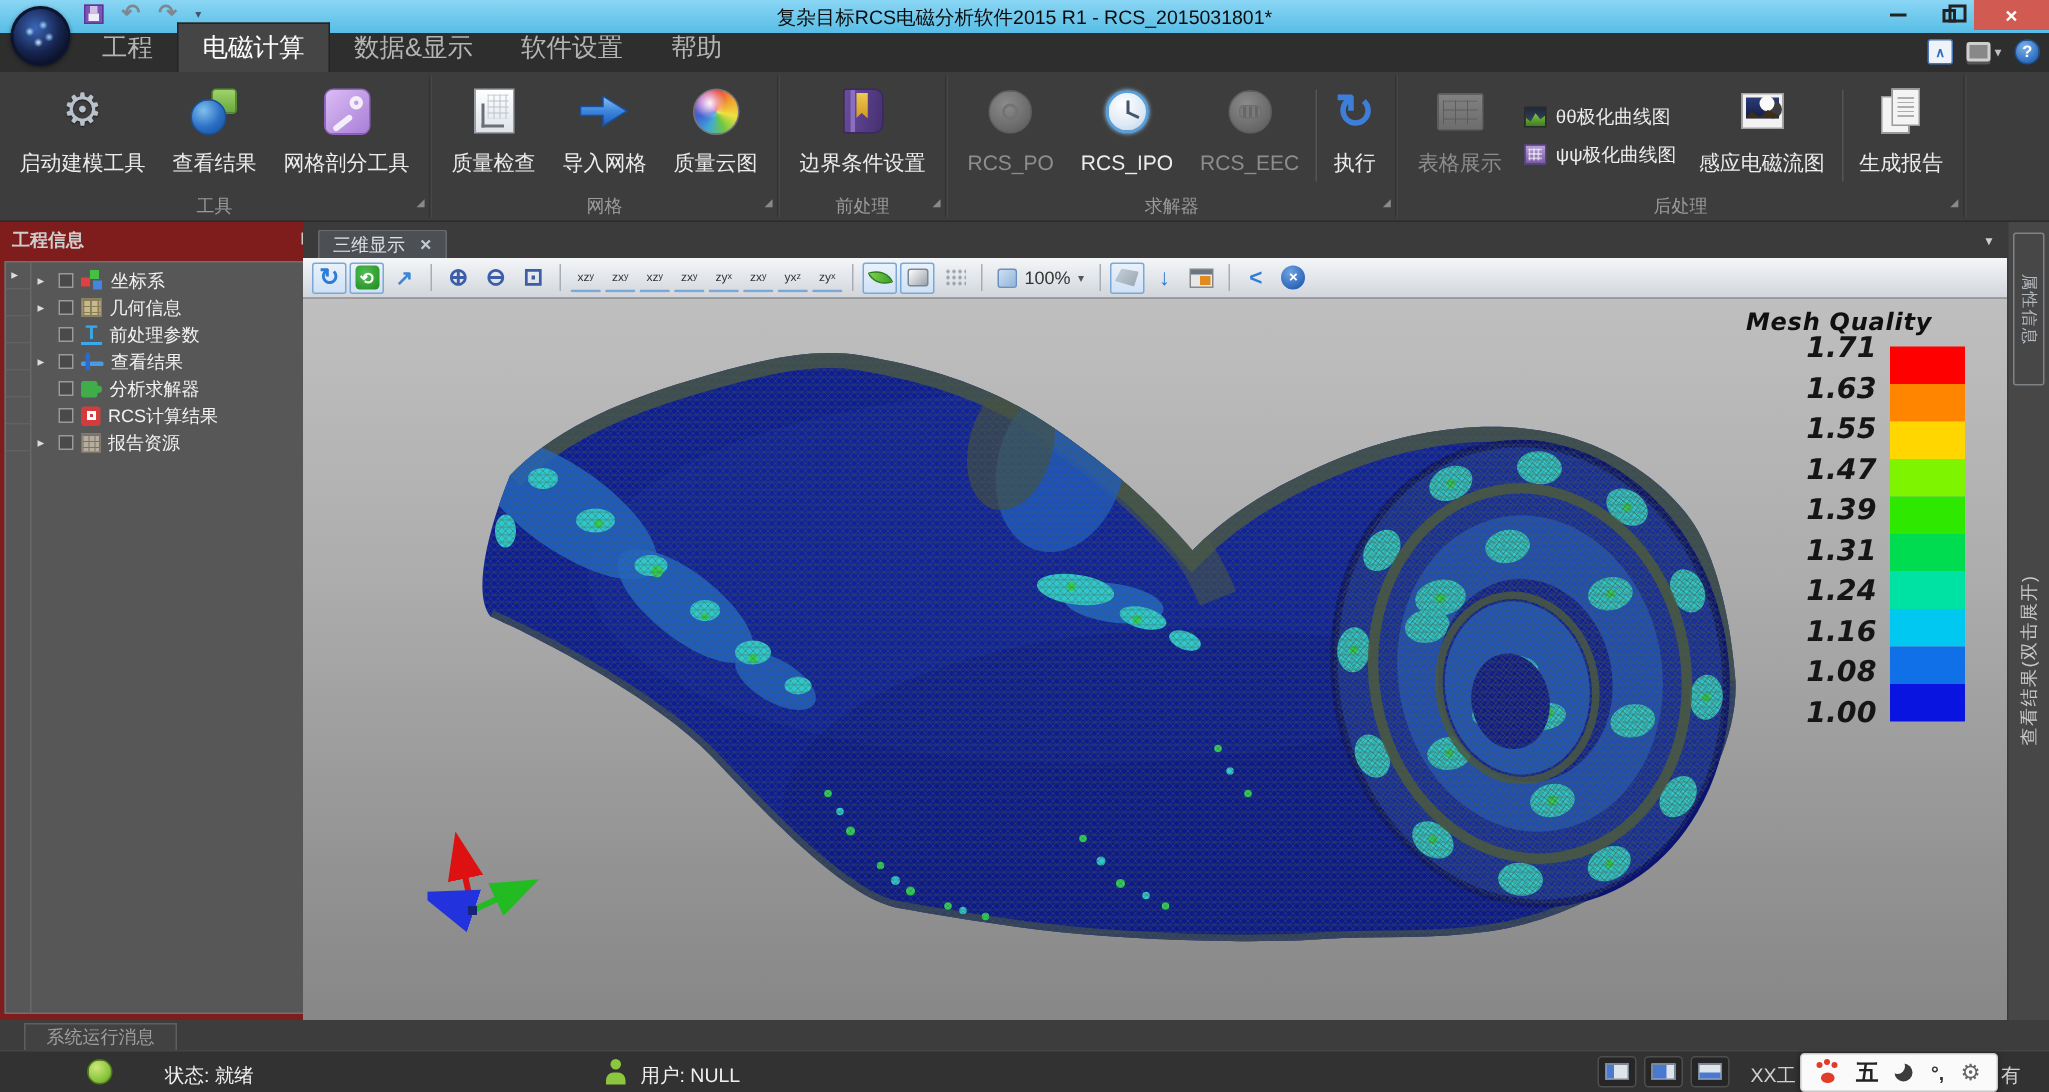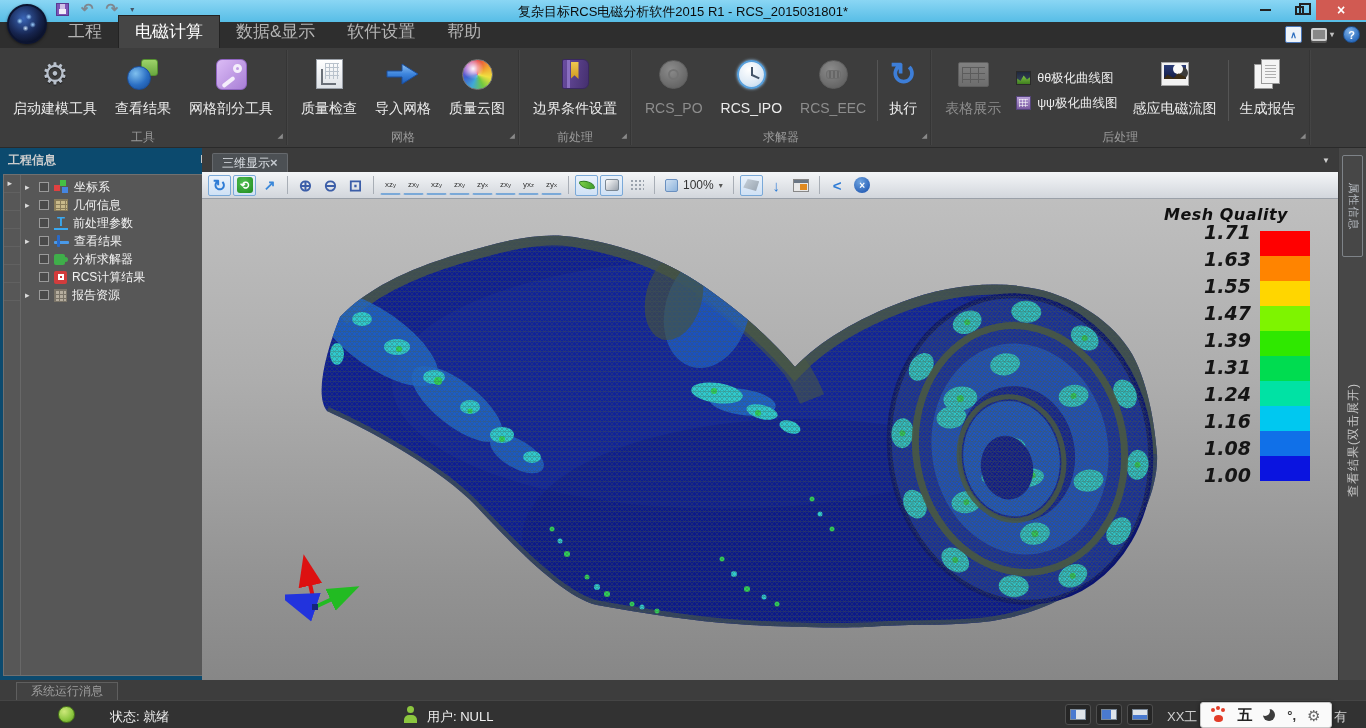--- a/index.html
+++ b/index.html
@@ -127,21 +127,21 @@
     clip-path:polygon(0 100%,18% 35%,45% 85%,68% 20%,100% 70%,100% 100%); }
   .ic-report { position:relative; width:27px; height:31px; }
   .ic-report .p1,.ic-report .p2 { position:absolute; width:19px; height:25px; background:#f4f4f4; border:1px solid #9a9a9a; }
   .ic-report .p1 { left:0; top:5px; }
   .ic-report .p2 { left:7px; top:0; }
   .ic-report .p2 i { position:absolute; left:3px; top:3px; right:3px; bottom:3px;
     background:repeating-linear-gradient(#f4f4f4 0 2px, #aeaeae 2px 3px); }
 
   
   .main { position:absolute; top:148px; left:0; width:1366px; height:532px; background:#3d3d3d; }
-  .lpanel { position:absolute; left:0; top:0; width:238px; height:532px; background:#0c4a6e; }
+  .lpanel { position:absolute; left:0; top:0; width:238px; height:532px; background:#7f1d1d; }
   .lp-header { height:24px; display:flex; align-items:center; padding:0 8px; }
   .lp-title { flex:1; font-size:12px; color:#cdcdcd; font-weight:bold; }
   .lp-pin { width:10px; height:13px; position:relative; margin-right:12px; }
   .lp-pin::before { content:""; position:absolute; left:1px; top:1px; width:7px; height:6px; border:1px solid #c8c8c8; }
   .lp-pin::after { content:""; position:absolute; left:4px; top:8px; width:1px; height:5px; background:#c8c8c8; }
   .lp-close { color:#c8c8c8; font-size:14px; font-weight:bold; line-height:12px; }
   .lp-body { position:absolute; left:3px; right:3px; top:26px; bottom:4px; background:#575757; border:1px solid #707070; display:flex; }
   .lp-gutter { width:17px; border-right:1px solid #686868; display:flex; flex-direction:column; }
   .lp-gutter .g-cell { height:18px; border-bottom:1px solid #616161; display:flex; align-items:center; justify-content:center; }
   .tree { flex:1; padding-top:3px; }
@@ -166,21 +166,21 @@
   .ti-solver i { position:absolute; right:-3px; top:3px; width:5px; height:5px; background:#3fae4a; border-radius:50%; }
   .ti-rcs { width:13px; height:13px; background:#d23c3c; border-radius:2px; display:flex; align-items:center; justify-content:center; }
   .ti-rcs i { width:6px; height:6px; border:2px solid #ffffff; }
   .ti-report2 { width:13px; height:13px; background:#b5ad9e; border:1px solid #7a7468;
     background-image:linear-gradient(#7a7468 1px, rgba(0,0,0,0) 1px),linear-gradient(90deg,#7a7468 1px, rgba(0,0,0,0) 1px);
     background-size:4px 4px; }
 
   .center { position:absolute; left:202px; top:0; width:1136px; height:532px; }
   .doctabs { position:absolute; left:0; top:0; width:1136px; height:24px; background:#3b3b3b; }
   .dtab { position:absolute; left:10px; top:5px; height:19px; background:#4c5054; border:1px solid #66696d; border-bottom:none;
-    border-radius:2px 2px 0 0; display:flex; align-items:center; padding:0 9px; }
+    border-radius:2px 2px 0 0; display:flex; align-items:center; gap:10px; padding:0 9px; }
   .dtab-label { font-size:12px; color:#dde1e6; }
   .dtab-close { font-size:13px; color:#c4c9cf; line-height:10px; font-weight:bold; }
   .dt-drop { position:absolute; right:8px; top:8px; font-size:8px; color:#cfcfcf; }
   .vtoolbar { position:absolute; left:0; top:24px; width:1136px; height:27px;
     background:linear-gradient(#f4f6f8,#d2d6dc); border-bottom:1px solid #9aa0a8;
     display:flex; align-items:center; gap:2px; padding:0 6px; }
   .ti { width:23px; height:21px; display:flex; align-items:center; justify-content:center;
     border:1px solid rgba(0,0,0,0); border-radius:2px; position:relative; }
   .ti.sel { border-color:#7aa9d8; background:linear-gradient(#eaf2fb,#cfe1f5); }
   .tsep { width:1px; height:18px; background:#a8aeb6; margin:0 4px; }

